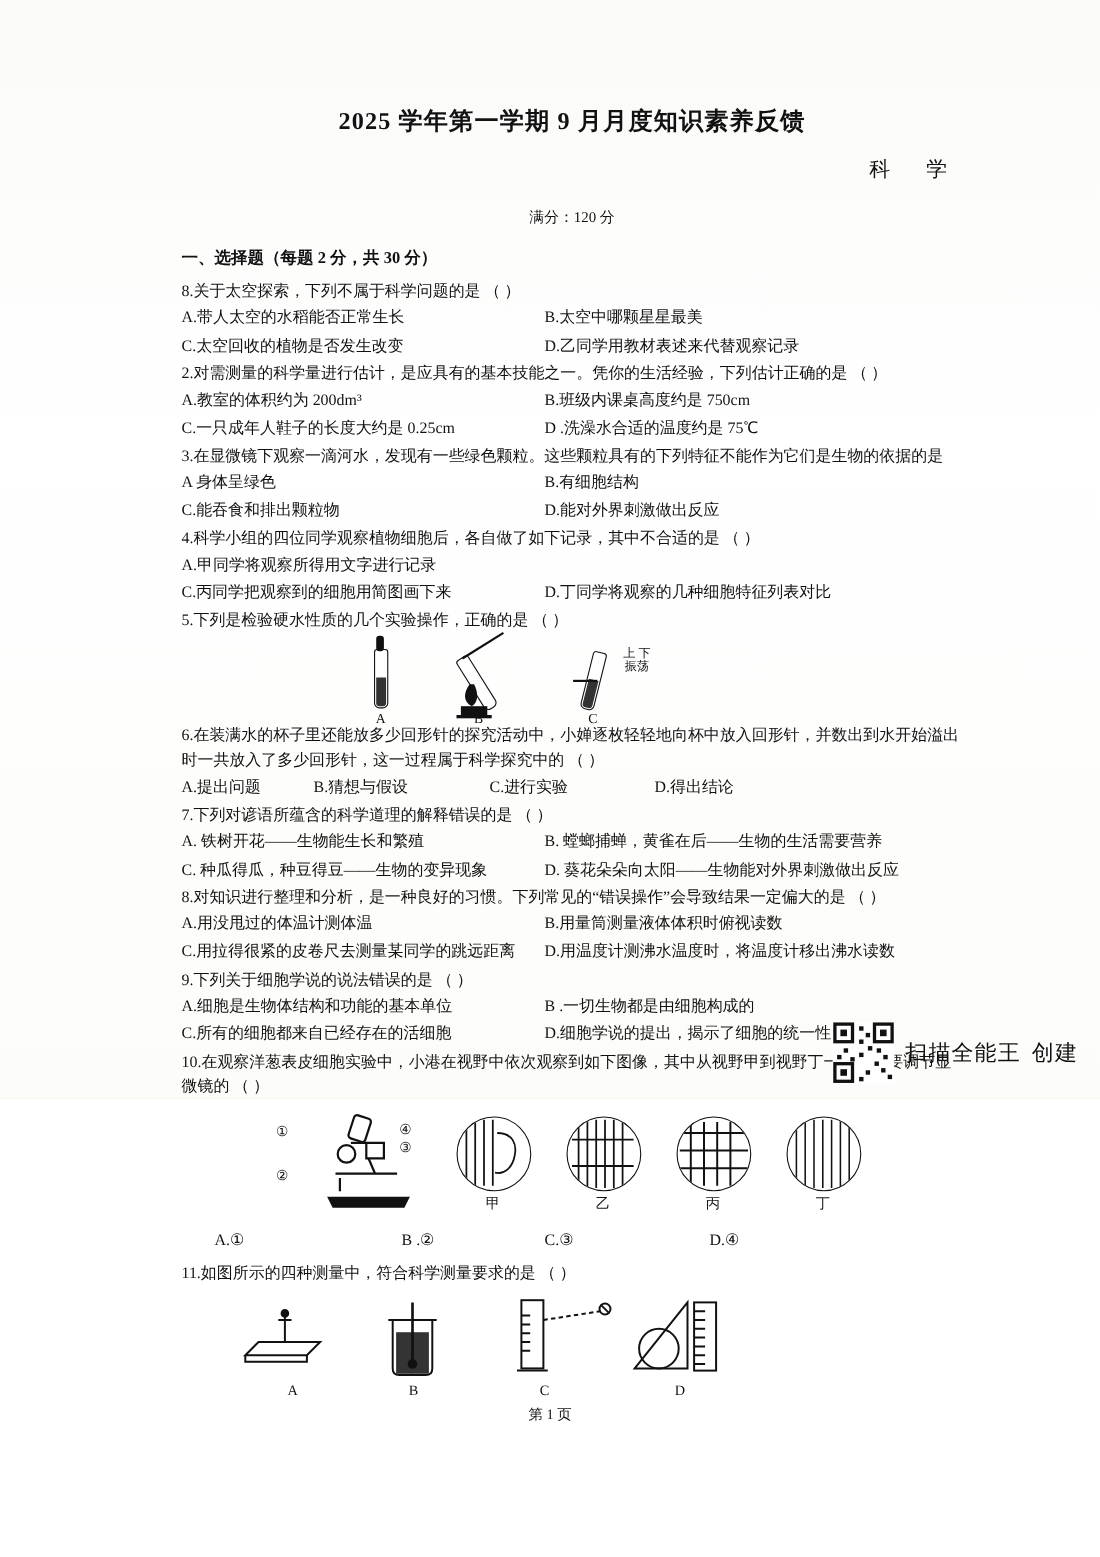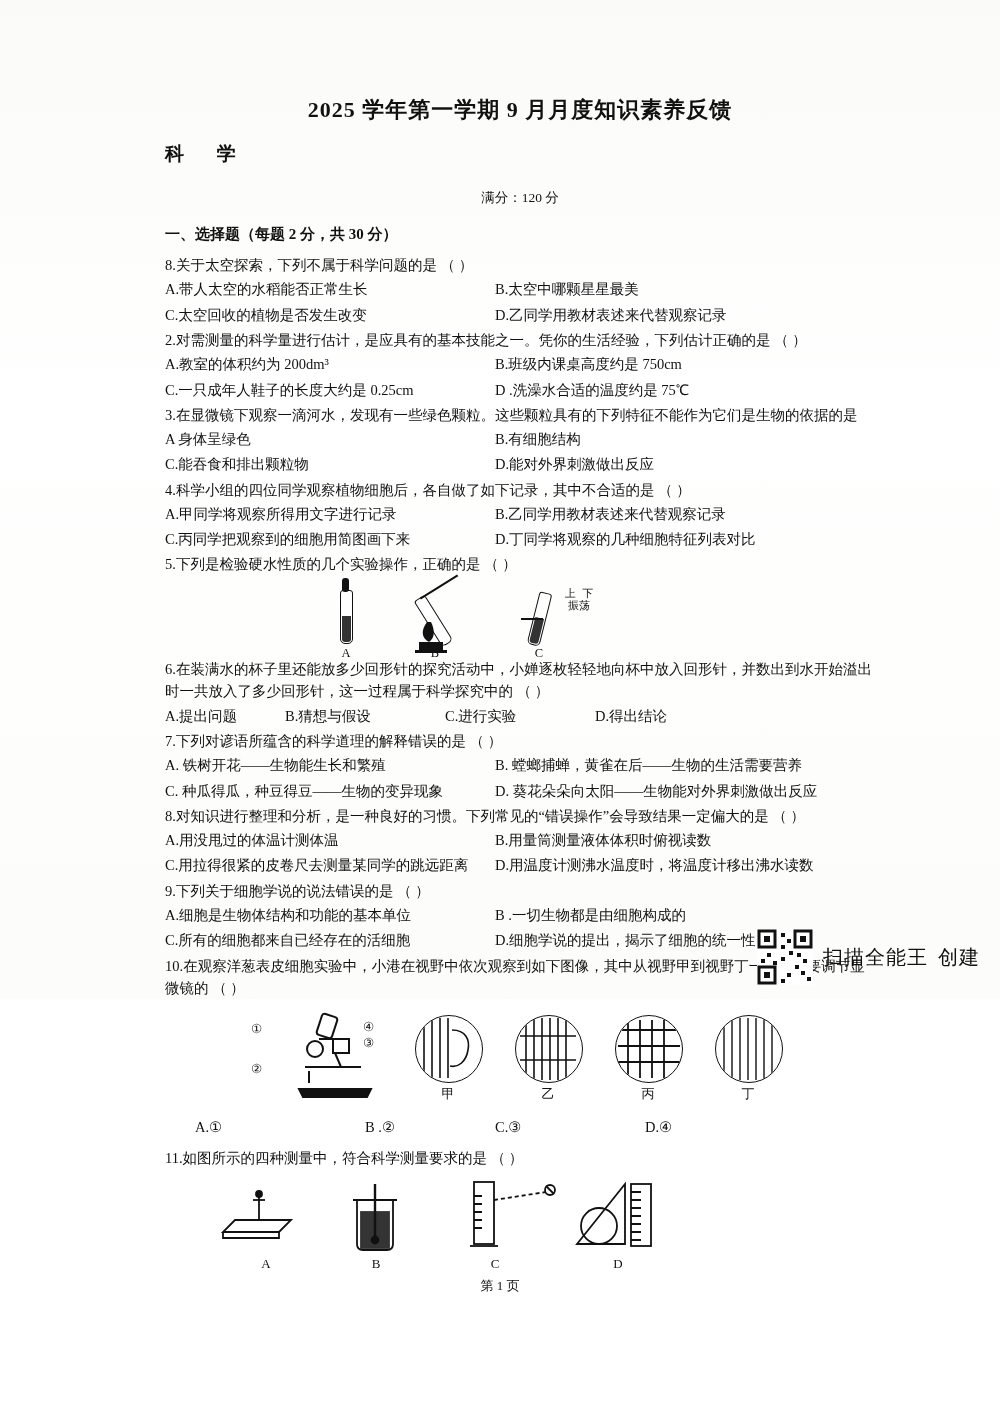--- a/index.html
+++ b/index.html
@@ -36,22 +36,22 @@
   }
   .doc-title {
     text-align: center;
     font-family: "Liberation Serif", serif;
     font-weight: bold;
     font-size: 22px;
     letter-spacing: 1px;
     margin: 0 0 16px 0;
   }
   .doc-subtitle {
-    text-align: left;
-    font-weight: bold;
+    text-align: right;
+    font-weight: normal;
     font-size: 19px;
     letter-spacing: 14px;
     margin: 0 0 22px 0;
   }
   .doc-score {
     text-align: center;
     font-size: 13.5px;
     margin: 0 0 18px 0;
   }
   .section-heading {
@@ -104,21 +104,20 @@
   .fig-cap {
     position: absolute;
     font-size: 12.5px;
     text-align: center;
   }
   .small-note {
     position: absolute;
     font-size: 11px;
     line-height: 1.15;
     text-align: center;
-    font-family: Liberation Mono, monospace;
   }
 
   
   .q10fig {
     position: relative;
     height: 110px;
     margin: 6px 0 0 0;
   }
   .circ {
     position: absolute;
@@ -232,21 +231,20 @@
       <span class="opt-b">B.有细胞结构</span>
     </div>
     <div class="opt-row">
       <span class="opt-a">C.能吞食和排出颗粒物</span>
       <span class="opt-b">D.能对外界刺激做出反应</span>
     </div>
 
     <div class="q q-stem">4.科学小组的四位同学观察植物细胞后，各自做了如下记录，其中不合适的是 （    ）</div>
     <div class="opt-row">
       <span class="opt-a">A.甲同学将观察所得用文字进行记录</span>
-      <span class="opt-b">B.乙同学用教材表述来代替观察记录</span>
     </div>
     <div class="opt-row">
       <span class="opt-a">C.丙同学把观察到的细胞用简图画下来</span>
       <span class="opt-b">D.丁同学将观察的几种细胞特征列表对比</span>
     </div>
 
     <div class="q q-stem">5.下列是检验硬水性质的几个实验操作，正确的是 （    ）</div>
     <div class="q5fig">
 
       <div class="tube fill" style="left:175px; top:12px;"></div>

